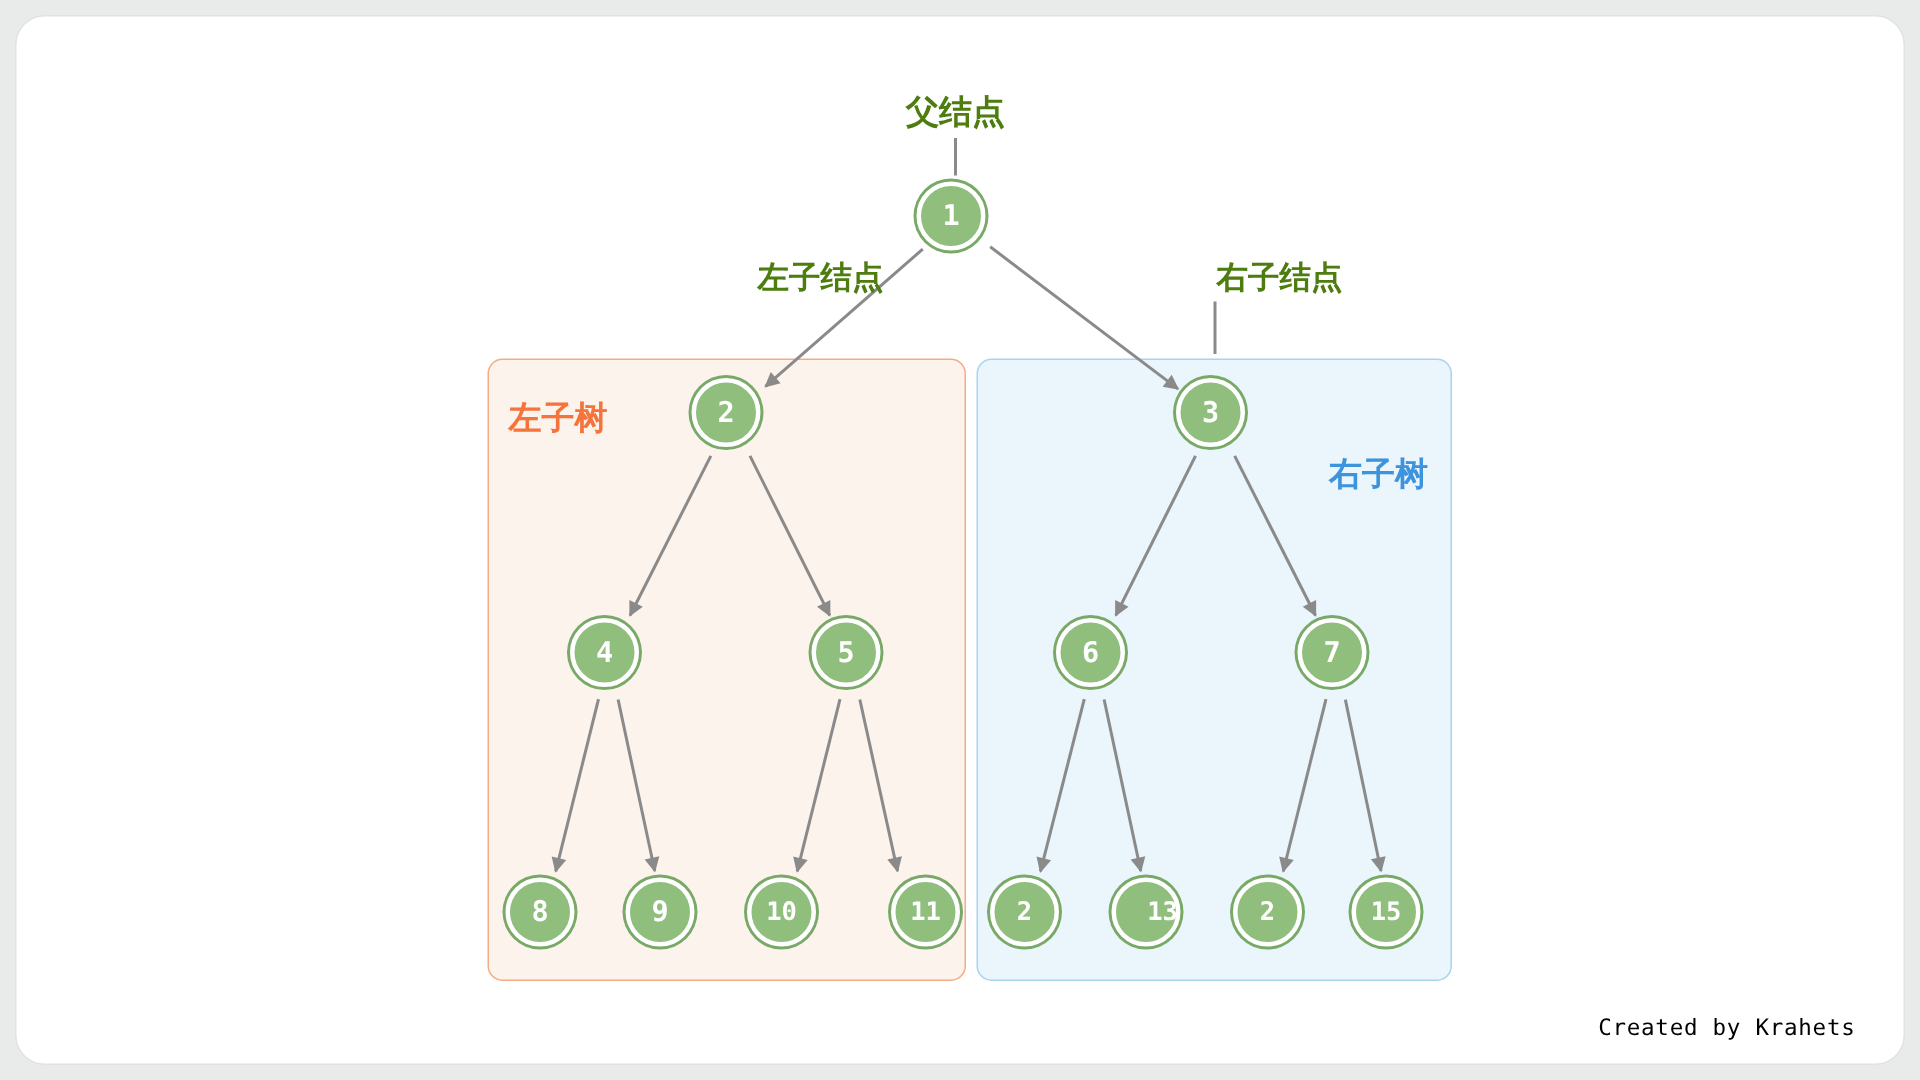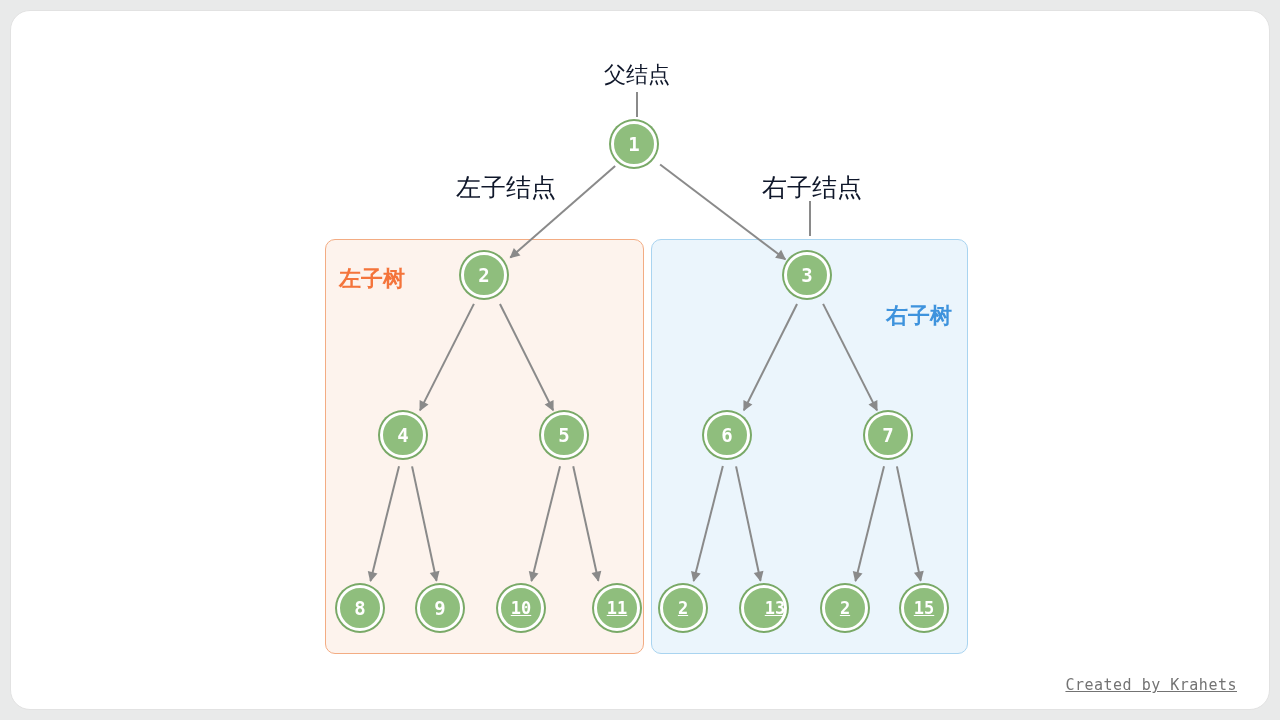--- a/index.html
+++ b/index.html
@@ -33,38 +33,38 @@
     position:absolute;width:46px;height:46px;
     border:3px solid #ffffff;border-radius:50%;
     background:var(--node-fill);
     box-shadow:0 0 0 2px var(--node-ring);
     display:flex;align-items:center;justify-content:center;
     color:#ffffff;
     font-family:"DejaVu Sans Mono", monospace;
     font-size:19px;font-weight:bold;
     box-sizing:border-box;
   }
-  .node.two-digit{font-size:17px;text-decoration:underline;}
+  .node.two-digit{font-size:17px;}
 
   .diagram-label{
     position:absolute;transform:translateX(-50%);
-    font-weight:400;color:#0f172a;font-size:22px;white-space:nowrap;
+    font-weight:700;color:#4d7c0f;font-size:22px;white-space:nowrap;
   }
-  .diagram-label.small{font-size:25px;}
+  .diagram-label.small{font-size:21px;margin-left:41px;}
   .subtree-label{
     position:absolute;transform:translateX(-50%);
     font-weight:700;font-size:22px;white-space:nowrap;text-align:center;
   }
   .subtree-label.left{color:var(--left-accent);}
   .subtree-label.right{color:var(--right-accent);}
 
   .credit{
     position:absolute;right:43px;top:676px;
     font-family:"DejaVu Sans Mono", monospace;
-    font-size:15px;color:#737373;letter-spacing:0.5px;text-decoration:underline;
+    font-size:15px;color:#000000;letter-spacing:0.5px;
   }
 </style>
 </head>
 <body>
 
 <div class="card"></div>
 
 <div class="layer boxes-layer">
   <div class="subtree-box left"></div>
   <div class="subtree-box right"></div>

